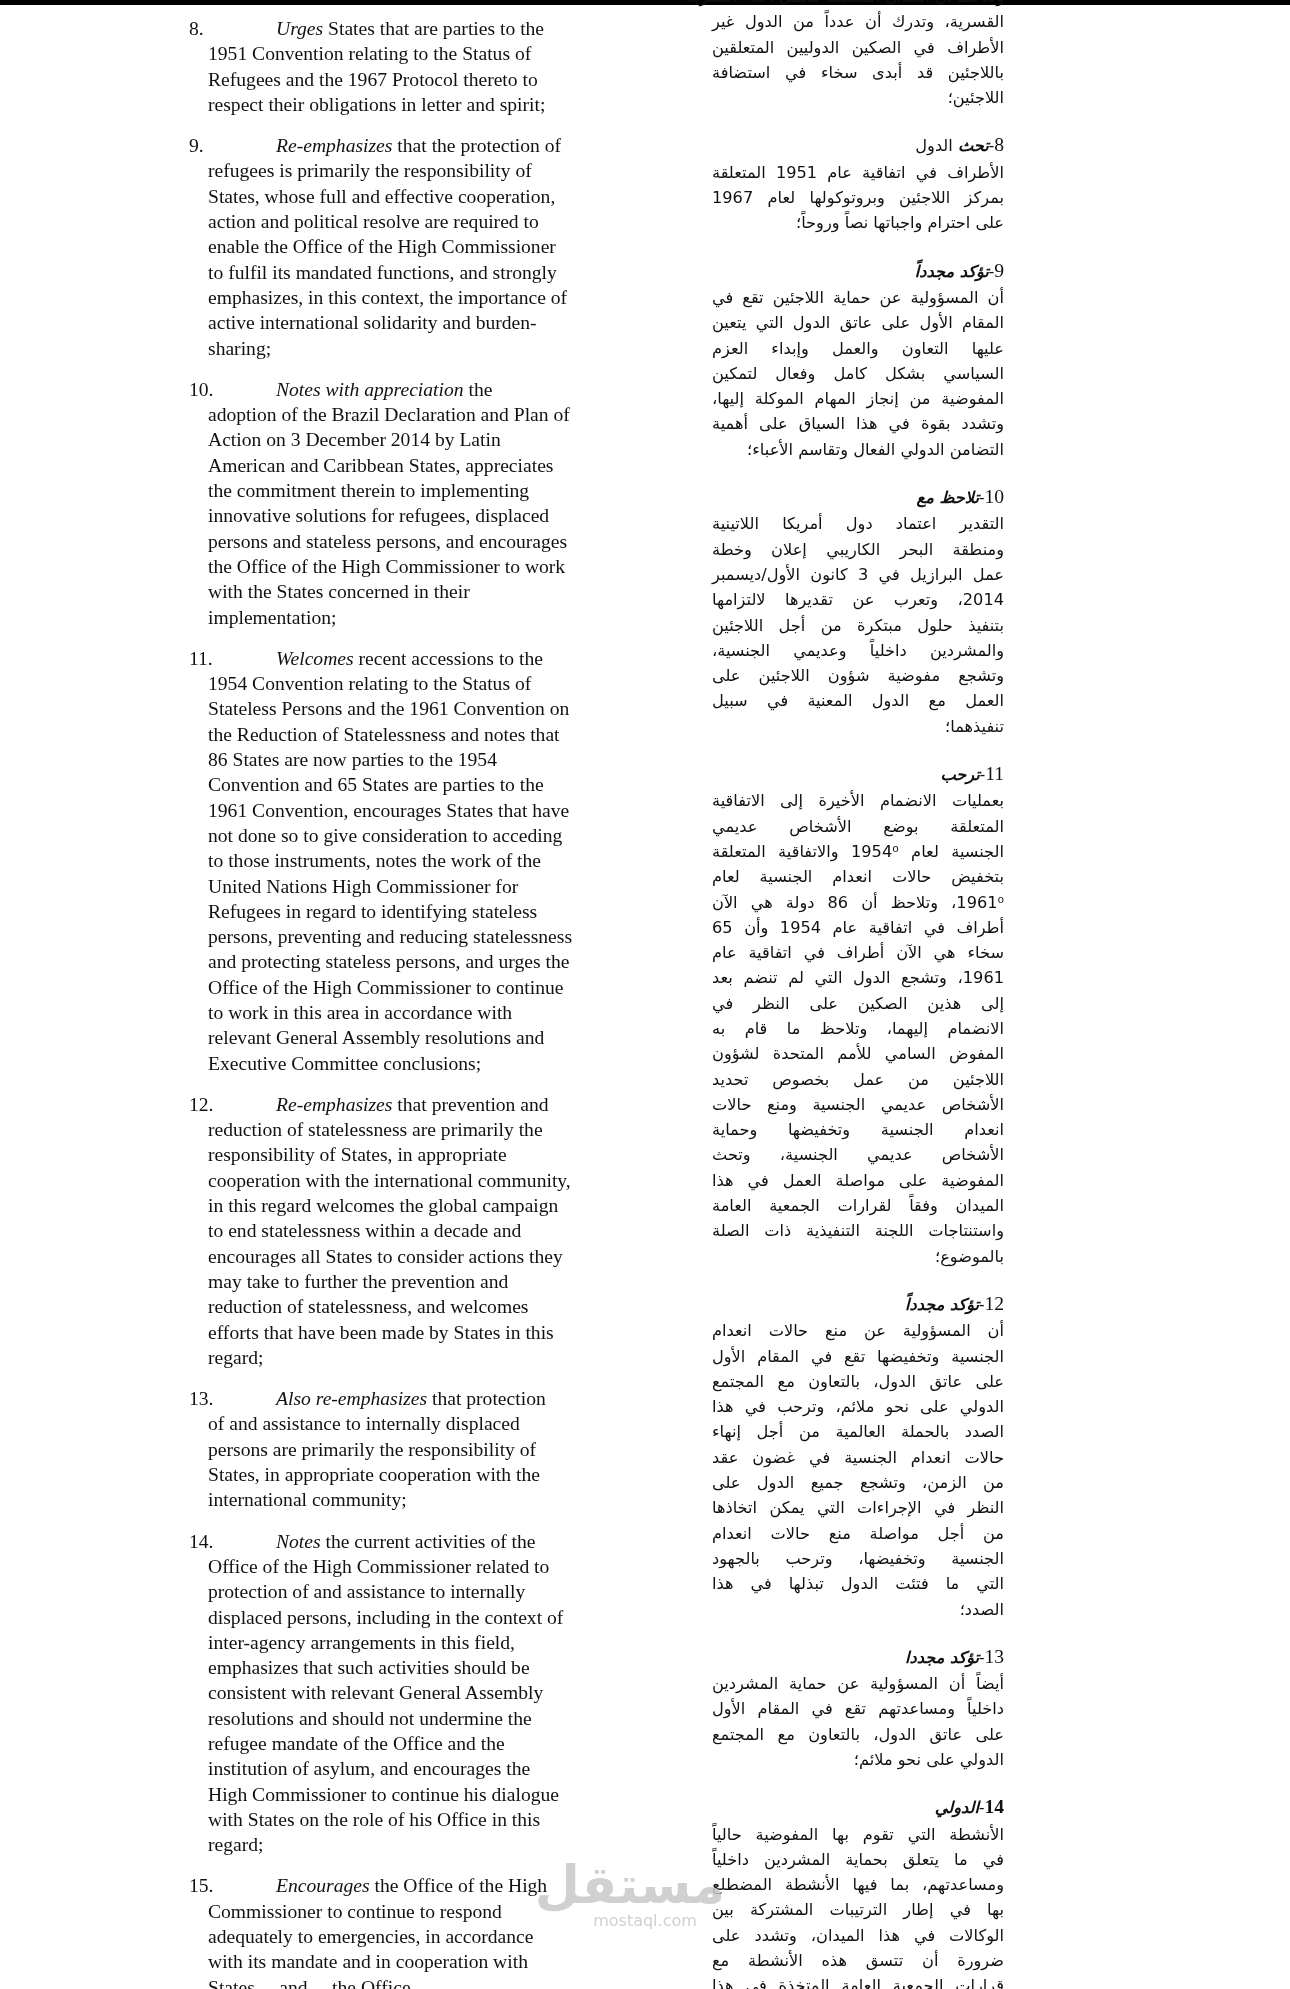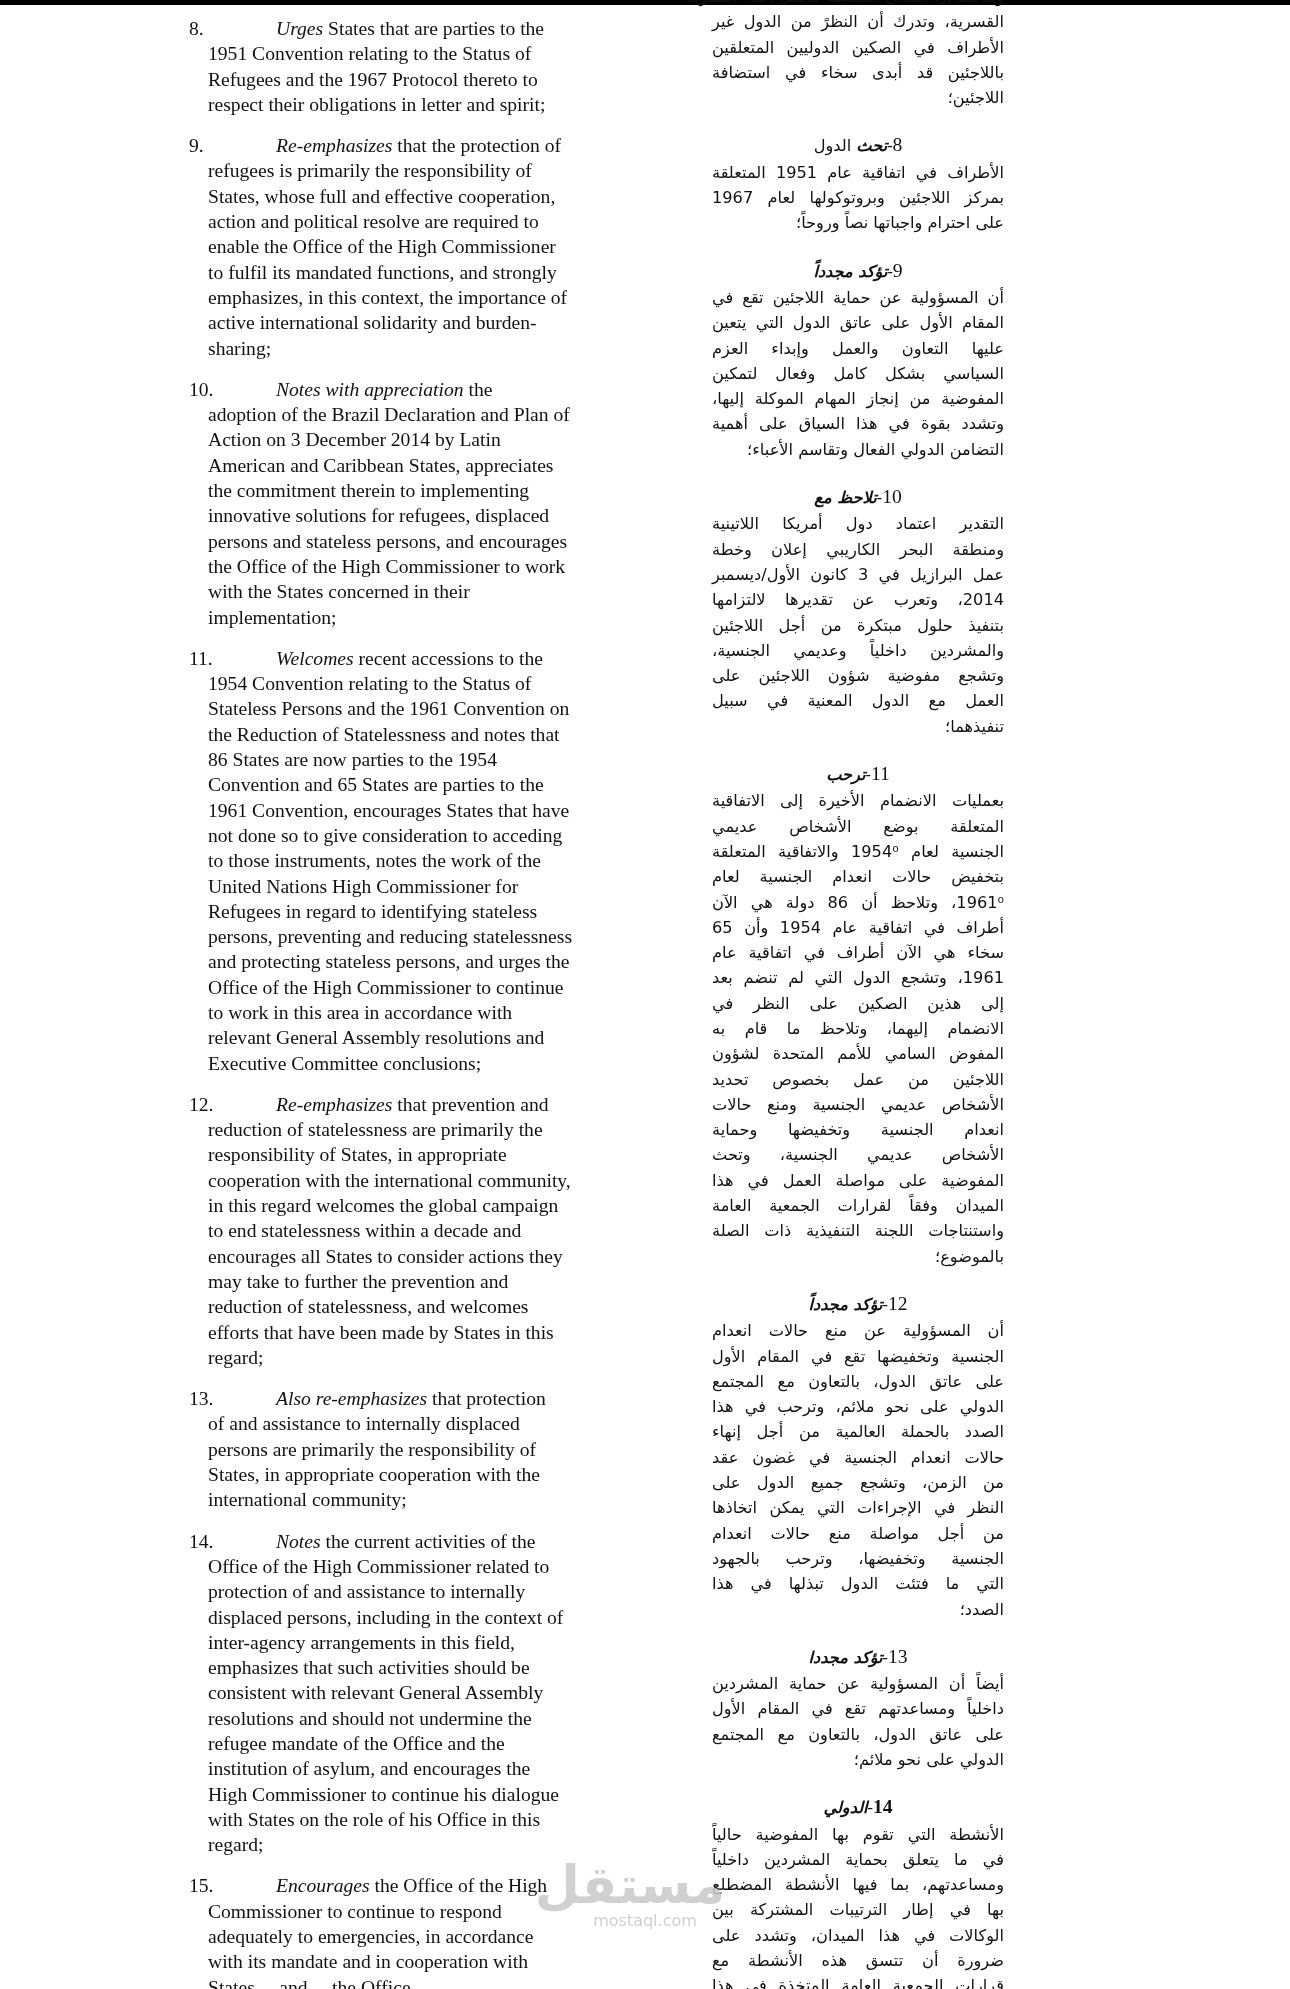--- a/index.html
+++ b/index.html
@@ -16,21 +16,21 @@
   .en-line { display: block; white-space: nowrap; }
 
   .ar-col {
     position: absolute; left: 712px; top: -16px; width: 292px;
     font-family: "DejaVu Sans", sans-serif; font-size: 16.2px; line-height: 25.3px; color: #111111;
     direction: rtl; text-align: right;
   }
   .ar-para { margin: 0 0 22px 0; }
   .ar-line { display: block; white-space: nowrap; text-align: justify; text-align-last: justify; }
   .ar-line.last { text-align-last: right; }
-  .ar-head { display: flex; direction: ltr; justify-content: center; align-items: baseline; white-space: nowrap; }
+  .ar-head { display: flex; direction: ltr; justify-content: flex-end; align-items: baseline; white-space: nowrap; }
   .ar-head .num { font-family: "Liberation Serif", serif; font-size: 19.6px; }
   .ar-head .num.bolditalic { font-weight: bold; }
   .ar-head .dash { font-family: "Liberation Serif", serif; margin-left: 0; }
   .ar-head .lead { direction: rtl; }
   .ar-head .lead b { font-weight: bold; font-style: italic; }
 
   .watermark {
     position: absolute; left: 565px; top: 1860px; width: 160px; height: 90px;
     color: #c8c8c8; font-family: "DejaVu Sans", sans-serif; text-align: center; opacity: 0.85;
   }
@@ -130,21 +130,21 @@
       <span class="en-line"><span class="num">15.</span><span class="lead">Encourages</span><span> the Office of the High</span></span>
       <span class="en-line">Commissioner to continue to respond</span>
       <span class="en-line">adequately to emergencies, in accordance</span>
       <span class="en-line">with its mandate and in cooperation with</span>
       <span class="en-line">States ... and ... the Office</span>
     </div>
   </div>
 <div class="ar-col" id="ar-col">
     <div class="ar-para">
       <span class="ar-line">وتلاحظ أن البلدان المضيفة تتحمل أعباء التشريد</span>
-      <span class="ar-line">القسرية، وتدرك أن النظرً من الدول غير</span>
+      <span class="ar-line">القسرية، وتدرك أن عدداً من الدول غير</span>
       <span class="ar-line">الأطراف في الصكين الدوليين المتعلقين</span>
       <span class="ar-line">باللاجئين قد أبدى سخاء في استضافة</span>
       <span class="ar-line last">اللاجئين؛</span>
     </div>
     <div class="ar-para">
       <div class="ar-head">
         <span class="lead"><b>تحث</b><span> الدول</span></span>
         <span class="dash">-</span>
         <span class="num">8</span>
       </div>

